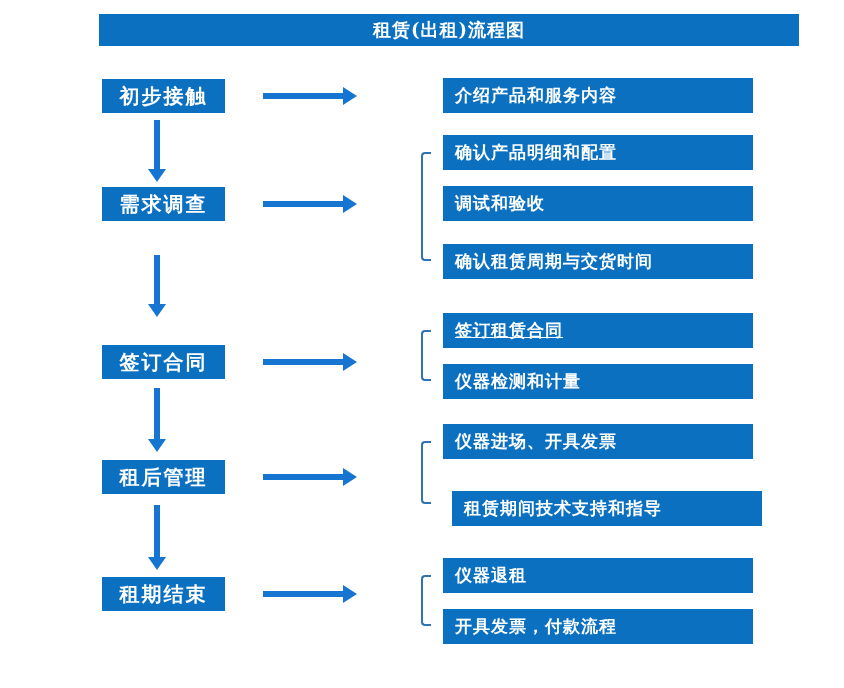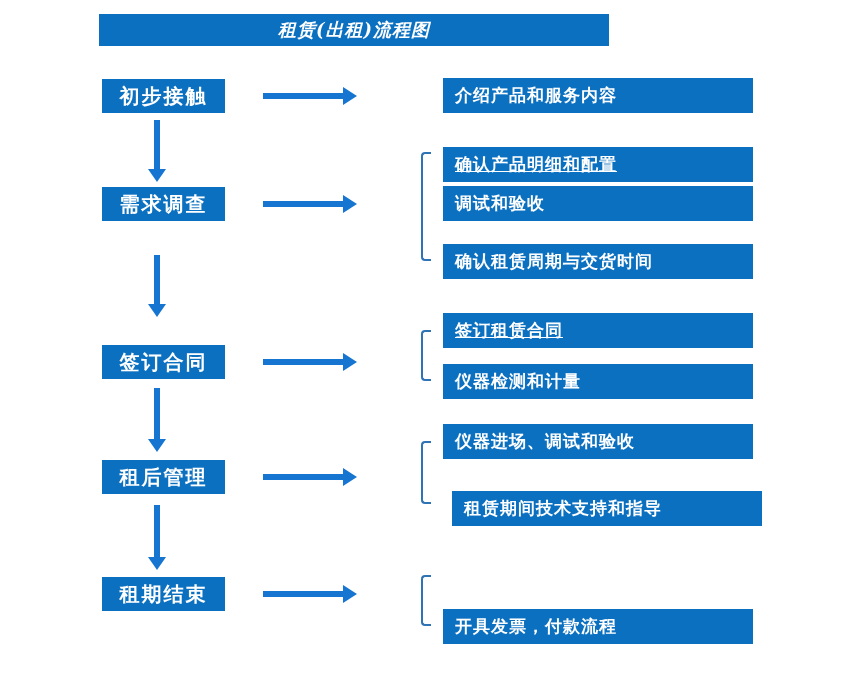--- a/index.html
+++ b/index.html
@@ -19,25 +19,24 @@
     background: var(--box, #0b70c0);
     color: #ffffff;
     font-weight: bold;
     display: flex;
     align-items: center;
     box-sizing: border-box;
     white-space: nowrap;
   }
   .titlebar {
     left: 99px; top: 14px;
-    width: 510px; height: 32px;
+    width: 700px; height: 32px;
     justify-content: center;
     font-size: 18px;
     letter-spacing: 1px;
-    font-style: italic;
   }
   .leftbox {
     left: 102px;
     width: 123px; height: 34px;
     justify-content: center;
     font-size: 20px;
     letter-spacing: 2px;
   }
   .rightbox {
     left: 443px;
@@ -78,40 +77,41 @@
 
 <div class="bluebox leftbox" style="top: 79px;">初步接触</div>
     <div class="hline" style="left: 263px; top: 93px; width: 80px;"></div>
     <div class="hhead" style="left: 343px; top: 87px;"></div>
     <div class="bluebox rightbox" style="top: 78px;">介绍产品和服务内容</div>
     <div class="vline" style="left: 154px; top: 120px; height: 50px;"></div>
     <div class="vhead" style="left: 148px; top: 169px;"></div>
     <div class="bluebox leftbox" style="top: 187px;">需求调查</div>
     <div class="hline" style="left: 263px; top: 201px; width: 80px;"></div>
     <div class="hhead" style="left: 343px; top: 195px;"></div>
-    <div class="bluebox rightbox" style="top: 147px; text-decoration: underline;">确认产品明细和配置</div>
+    <div class="bluebox rightbox" style="top: 135px;">确认产品明细和配置</div>
     <div class="bluebox rightbox" style="top: 186px;">调试和验收</div>
     <div class="bluebox rightbox" style="top: 244px;">确认租赁周期与交货时间</div>
     <div class="bracket" style="left: 421px; top: 152px; height: 109px;"></div>
     <div class="vline" style="left: 154px; top: 255px; height: 50px;"></div>
     <div class="vhead" style="left: 148px; top: 304px;"></div>
     <div class="bluebox leftbox" style="top: 345px;">签订合同</div>
     <div class="hline" style="left: 263px; top: 359px; width: 80px;"></div>
     <div class="hhead" style="left: 343px; top: 353px;"></div>
     <div class="bluebox rightbox" style="top: 313px; text-decoration: underline;">签订租赁合同</div>
     <div class="bluebox rightbox" style="top: 364px;">仪器检测和计量</div>
     <div class="bracket" style="left: 421px; top: 330px; height: 51px;"></div>
     <div class="vline" style="left: 154px; top: 388px; height: 52px;"></div>
     <div class="vhead" style="left: 148px; top: 439px;"></div>
     <div class="bluebox leftbox" style="top: 460px;">租后管理</div>
     <div class="hline" style="left: 263px; top: 474px; width: 80px;"></div>
     <div class="hhead" style="left: 343px; top: 468px;"></div>
-    <div class="bluebox rightbox" style="top: 424px;">仪器进场、调试和验收</div>
+    <div class="bluebox rightbox" style="top: 424px;">仪器进场、开具发票</div>
     <div class="bluebox rightbox" style="top: 491px; margin-left: 9px;">租赁期间技术支持和指导</div>
     <div class="bracket" style="left: 421px; top: 441px; height: 63px;"></div>
     <div class="vline" style="left: 154px; top: 505px; height: 53px;"></div>
     <div class="vhead" style="left: 148px; top: 557px;"></div>
     <div class="bluebox leftbox" style="top: 577px;">租期结束</div>
     <div class="hline" style="left: 263px; top: 591px; width: 80px;"></div>
     <div class="hhead" style="left: 343px; top: 585px;"></div>
+    <div class="bluebox rightbox" style="top: 558px;">仪器退租</div>
     <div class="bluebox rightbox" style="top: 609px;">开具发票，付款流程</div>
     <div class="bracket" style="left: 421px; top: 575px; height: 51px;"></div>
   </div>
 
 </body></html>

